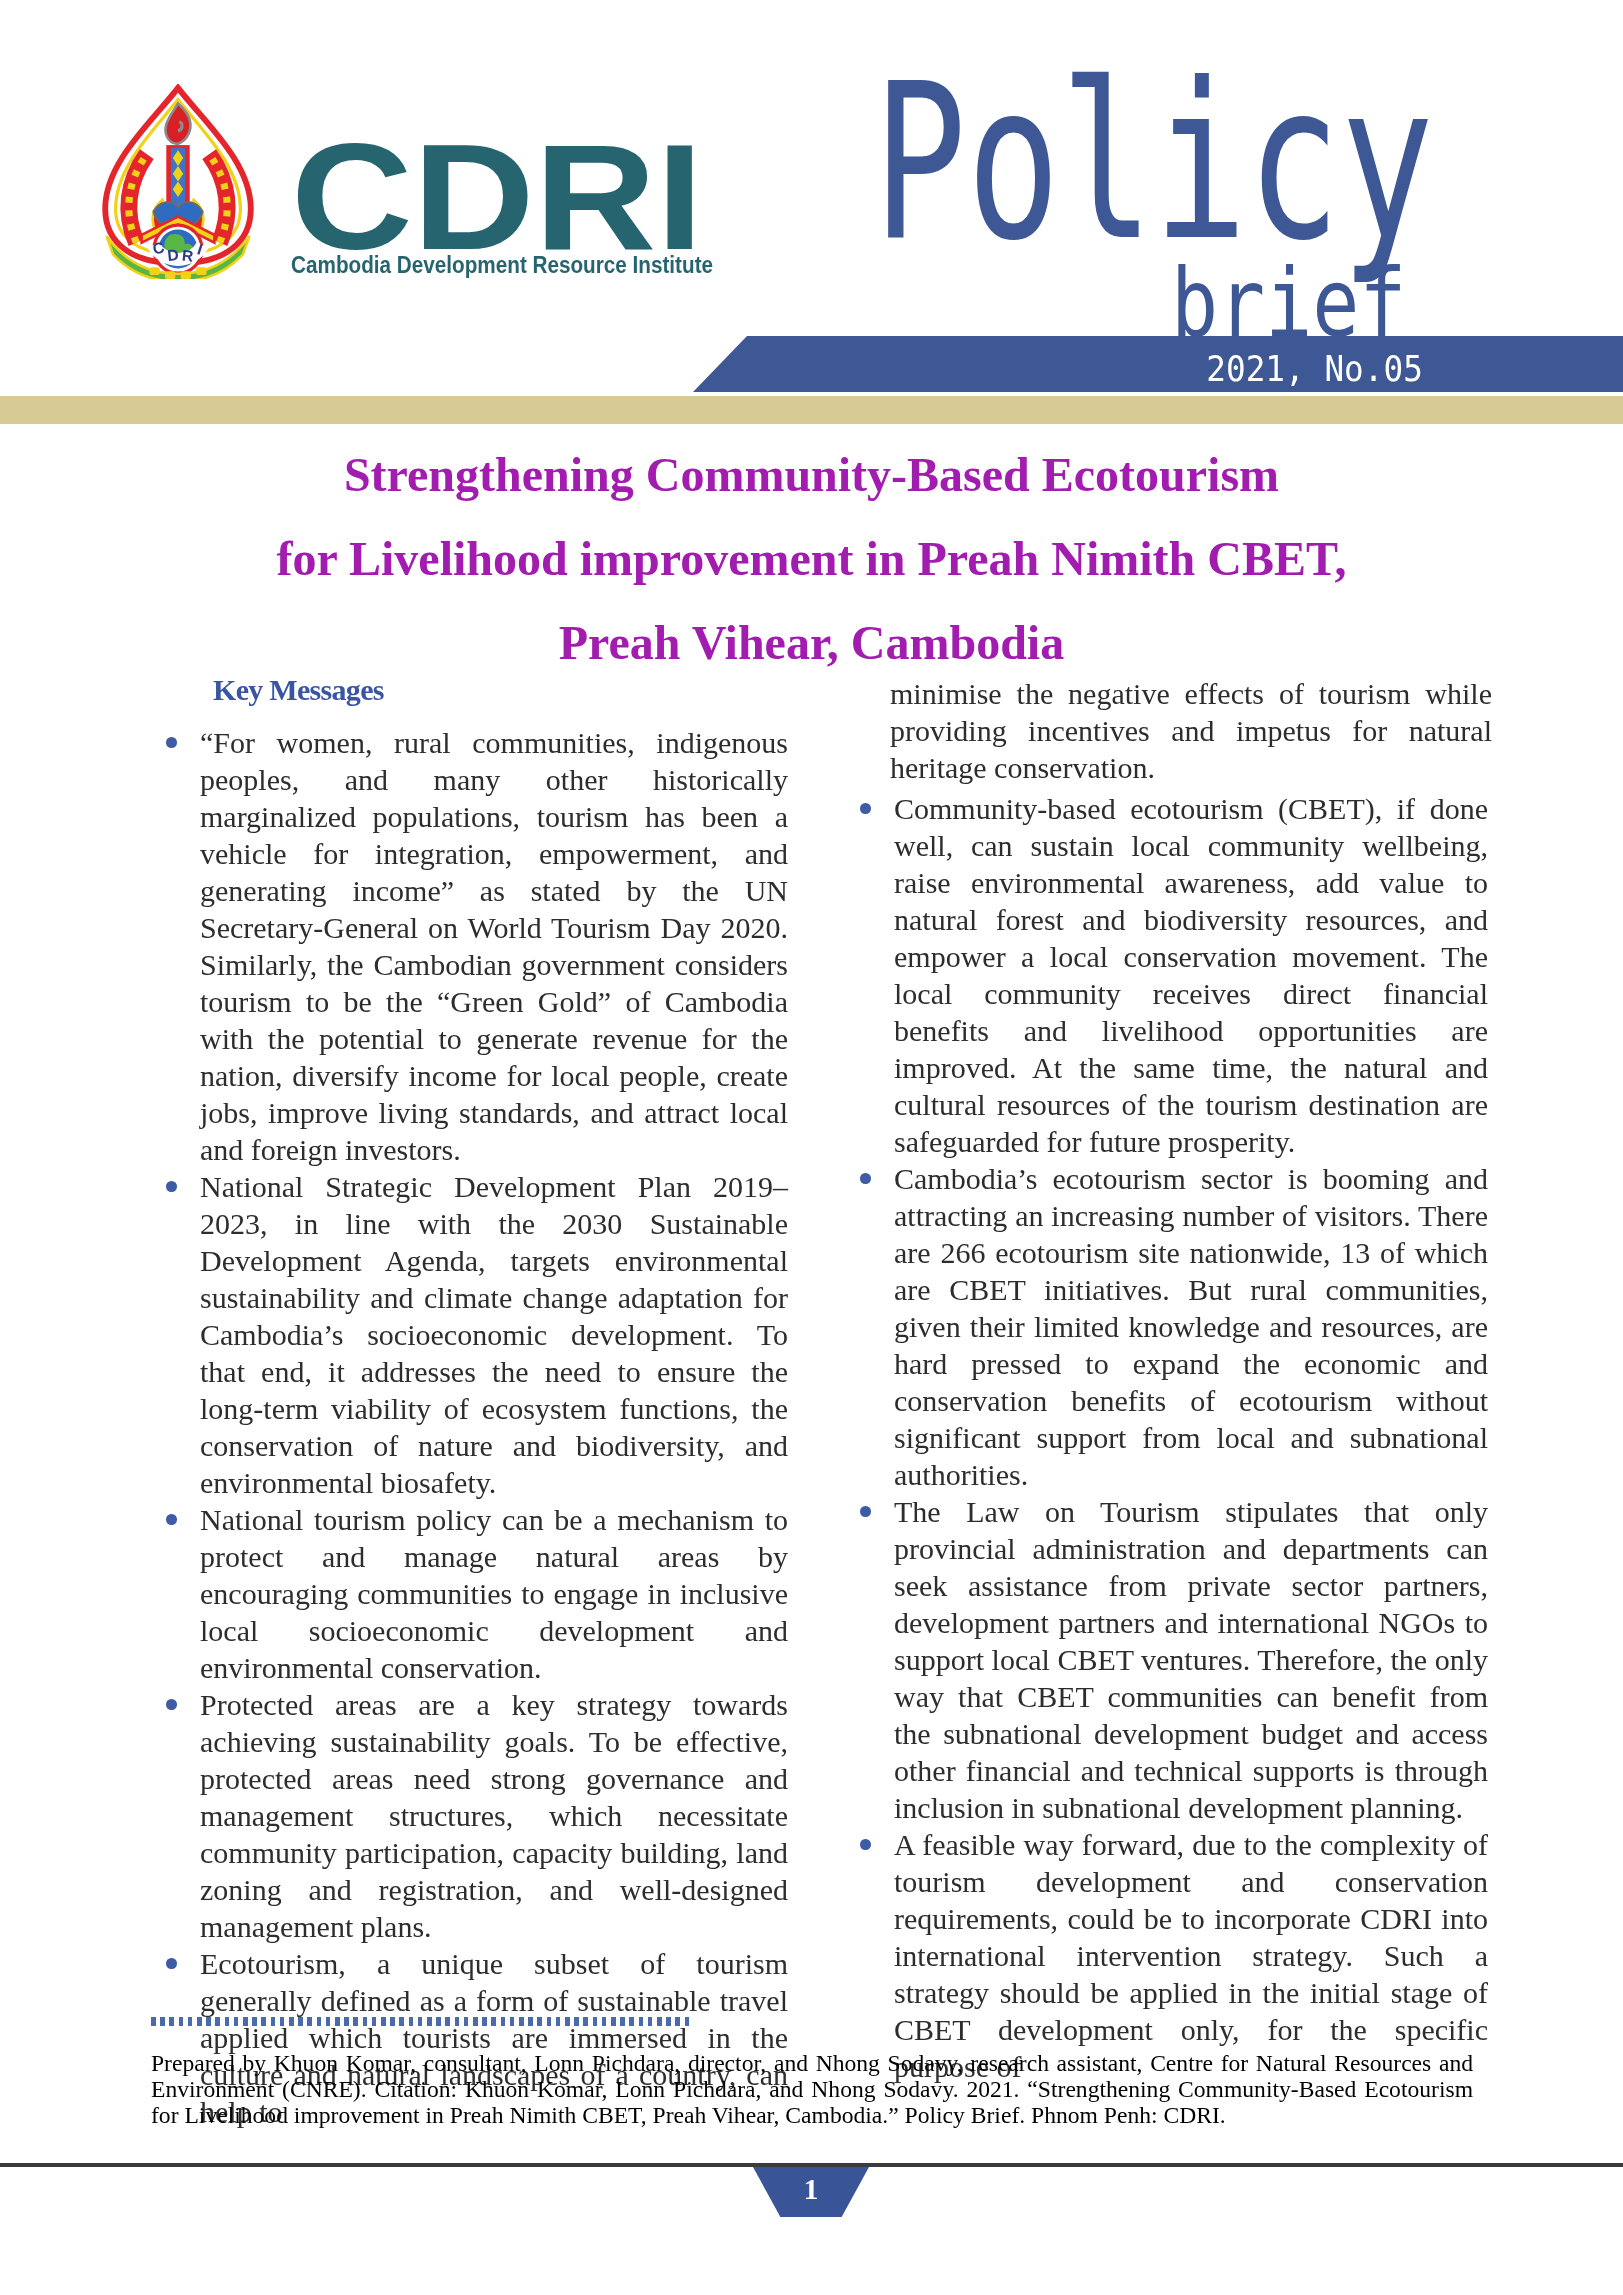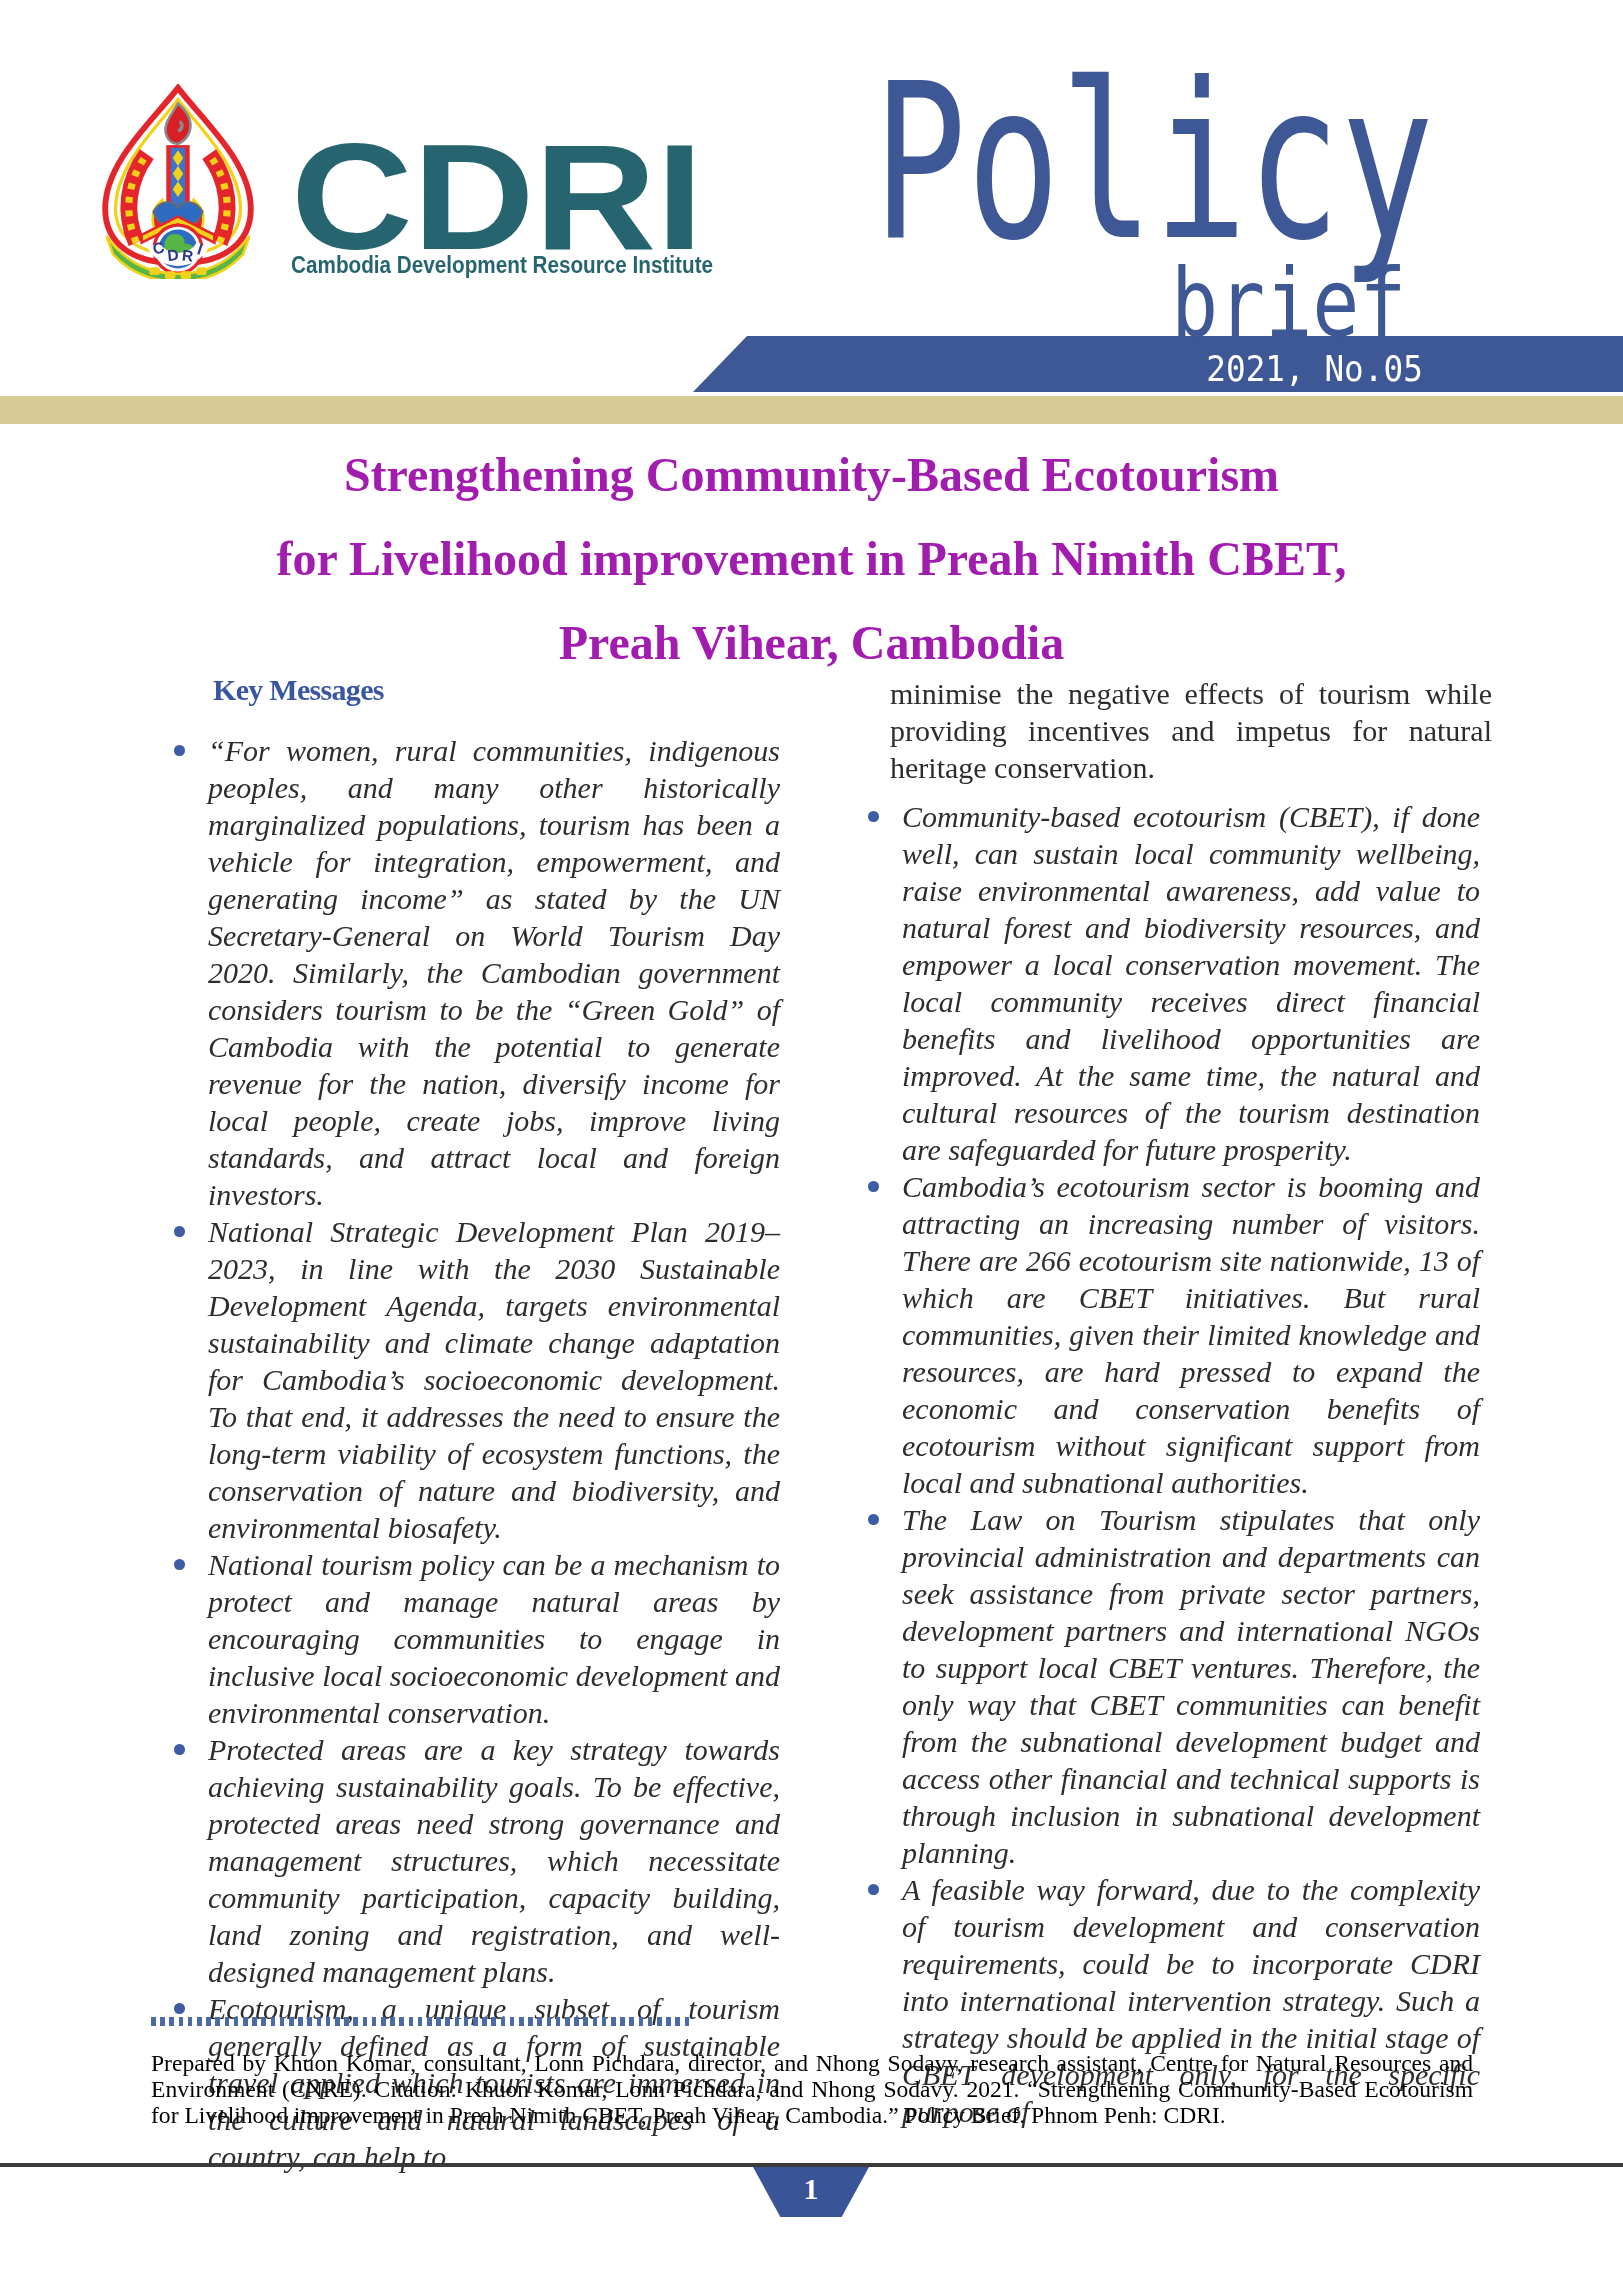--- a/index.html
+++ b/index.html
@@ -32,21 +32,21 @@
   
   .km-heading{
     position:absolute;left:168px;top:669px;
     font-size:30px;line-height:41px;font-weight:bold;color:#3A56A3;
     letter-spacing:-0.7px;
     margin-left:45px;
   }
   .col{position:absolute;font-size:30px;line-height:37px;color:#2D2D2D;}
   .col-left{left:157px;top:720px;width:635px;}
   .col-right{left:851px;top:675px;width:641px;}
-  ul.km{list-style:none;margin:12px;padding:0;font-style:italic;}
+  ul.km{list-style:none;margin:4px;padding:0;}
   ul.km li{
     position:relative;padding-left:39px;margin:0;
     text-align:justify;text-justify:inter-word;
   }
   ul.km li::before{
     content:"";position:absolute;left:5.2px;top:13px;
     width:10.5px;height:10.5px;border-radius:50%;background:#3E5CA6;
   }
   .continuation{
     padding-left:39px;margin:0;

